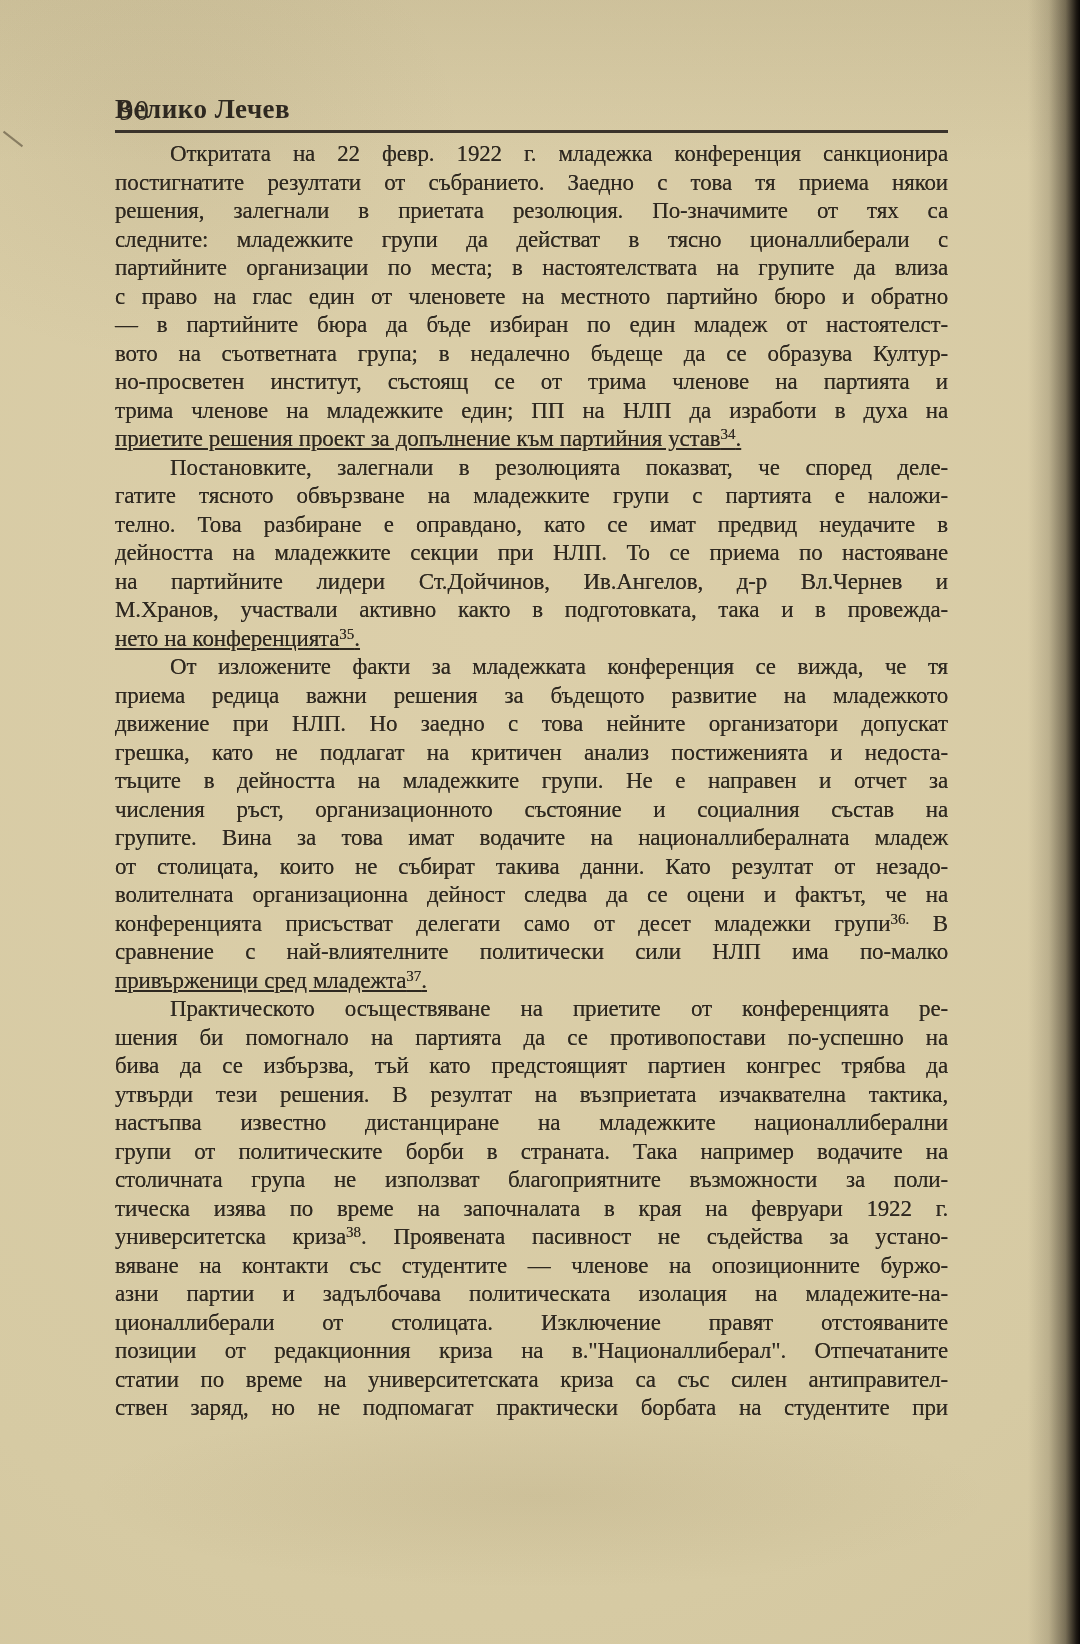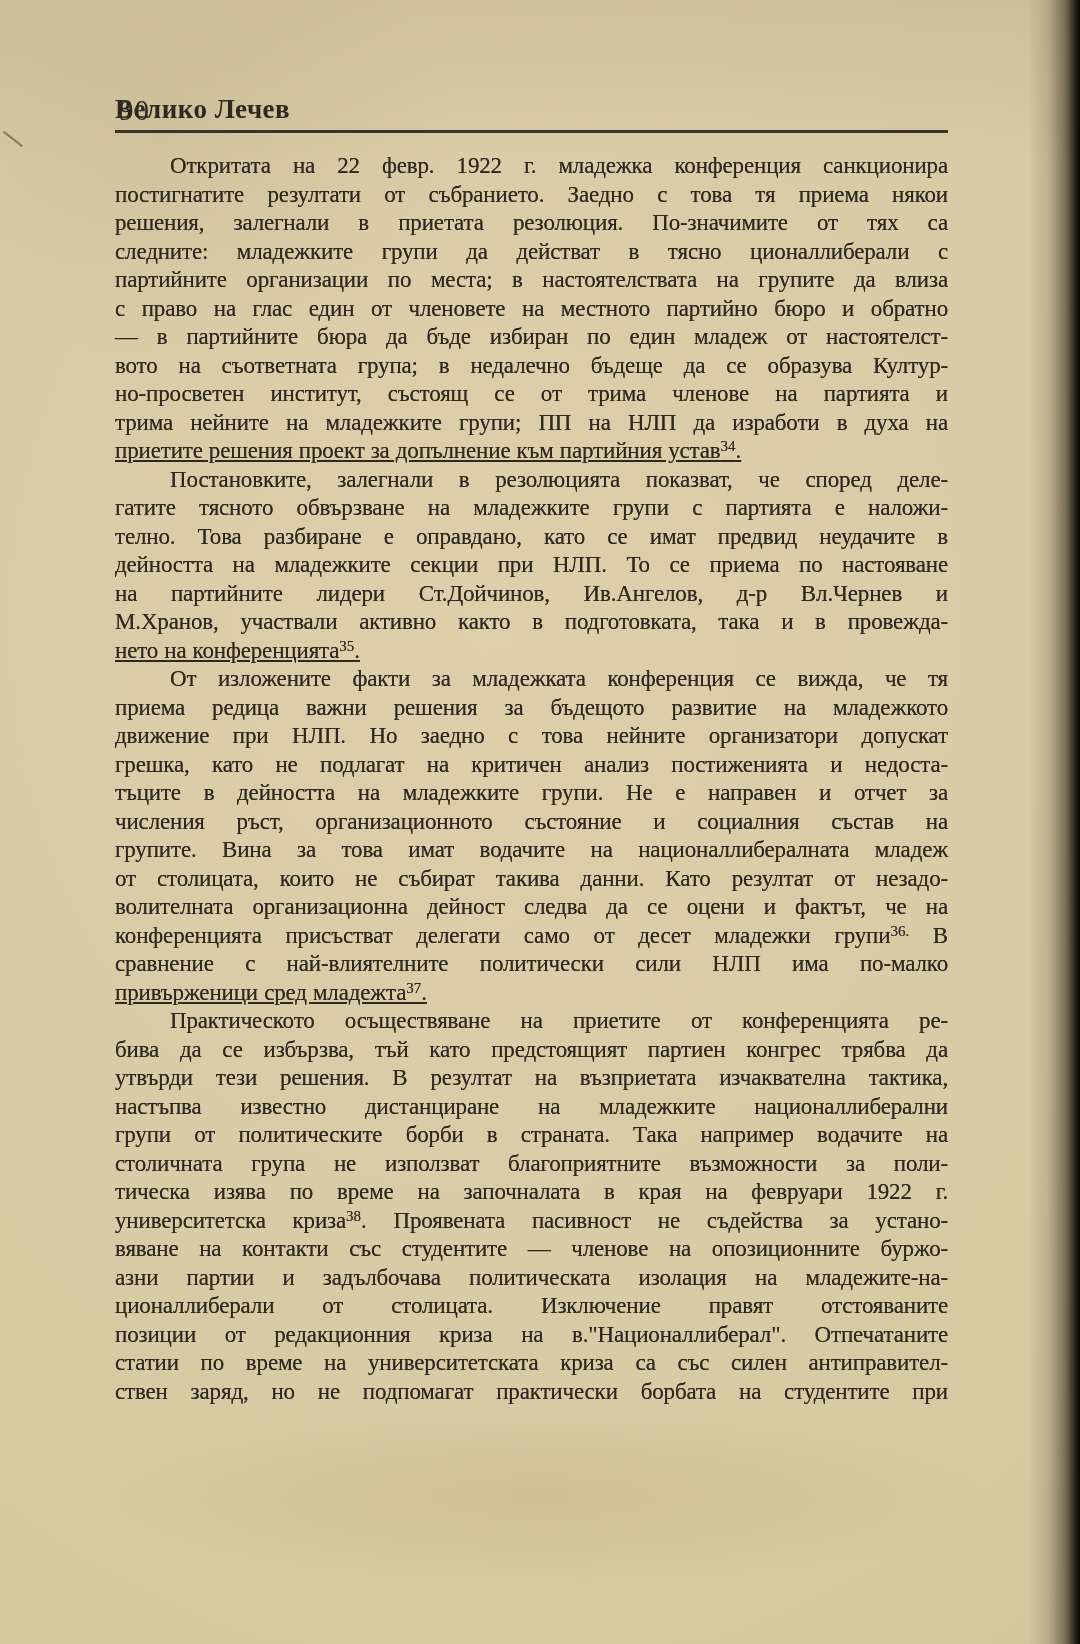--- a/index.html
+++ b/index.html
@@ -78,21 +78,21 @@
     font-weight: bold;
     font-size: 27px;
     letter-spacing: 0.5px;
   }
   .rule {
     border: 0;
     border-top: 3px solid #3a332b;
     margin: 10px 0 0 0;
   }
   .bodytext {
-    margin-top: 19px;
+    margin-top: 7px;
     font-size: 23px;
     line-height: 28.5px;
     text-shadow: 0 0 0.5px rgba(46,40,32,0.75);
   }
   .line {
     text-align: justify;
     text-align-last: justify;
     letter-spacing: -0.15px;
     word-spacing: 0.5px;
   }
@@ -126,21 +126,21 @@
         <div class="para">
           <div class="line indent">Откритата на 22 февр. 1922 г. младежка конференция санкционира</div>
           <div class="line">постигнатите резултати от събранието. Заедно с това тя приема някои</div>
           <div class="line">решения, залегнали в приетата резолюция. По-значимите от тях са</div>
           <div class="line">следните: младежките групи да действат в тясно ционаллиберали с</div>
           <div class="line">партийните организации по места; в настоятелствата на групите да влиза</div>
           <div class="line">с право на глас един от членовете на местното партийно бюро и обратно</div>
           <div class="line">— в партийните бюра да бъде избиран по един младеж от настоятелст-</div>
           <div class="line">вото на съответната група; в недалечно бъдеще да се образува Култур-</div>
           <div class="line">но-просветен институт, състоящ се от трима членове на партията и</div>
-          <div class="line">трима нейните на младежките групи; ПП на НЛП да изработи в духа на</div>
+          <div class="line">трима членове на младежките един; ПП на НЛП да изработи в духа на</div>
           <div class="line left">приетите решения проект за допълнение към партийния устав<sup class="fnref">34</sup>.</div>
         </div>
         <div class="para">
           <div class="line indent">Постановките, залегнали в резолюцията показват, че според деле-</div>
           <div class="line">гатите тясното обвързване на младежките групи с партията е наложи-</div>
           <div class="line">телно. Това разбиране е оправдано, като се имат предвид неудачите в</div>
           <div class="line">дейността на младежките секции при НЛП. То се приема по настояване</div>
           <div class="line">на партийните лидери Ст.Дойчинов, Ив.Ангелов, д-р Вл.Чернев и</div>
           <div class="line">М.Хранов, участвали активно както в подготовката, така и в провежда-</div>
           <div class="line left">нето на конференцията<sup class="fnref">35</sup>.</div>
@@ -154,20 +154,21 @@
           <div class="line">числения ръст, организационното състояние и социалния състав на</div>
           <div class="line">групите. Вина за това имат водачите на националлибералната младеж</div>
           <div class="line">от столицата, които не събират такива данни. Като резултат от незадо-</div>
           <div class="line">волителната организационна дейност следва да се оцени и фактът, че на</div>
           <div class="line">конференцията присъстват делегати само от десет младежки групи<sup class="fnref">36.</sup> В</div>
           <div class="line">сравнение с най-влиятелните политически сили НЛП има по-малко</div>
           <div class="line left">привърженици сред младежта<sup class="fnref">37</sup>.</div>
         </div>
         <div class="para">
           <div class="line indent">Практическото осъществяване на приетите от конференцията ре-</div>
+          <div class="line">шения би помогнало на партията да се противопостави по-успешно на</div>
           <div class="line">бива да се избързва, тъй като предстоящият партиен конгрес трябва да</div>
           <div class="line">утвърди тези решения. В резултат на възприетата изчаквателна тактика,</div>
           <div class="line">настъпва известно дистанциране на младежките националлиберални</div>
           <div class="line">групи от политическите борби в страната. Така например водачите на</div>
           <div class="line">столичната група не използват благоприятните възможности за поли-</div>
           <div class="line">тическа изява по време на започналата в края на февруари 1922 г.</div>
           <div class="line">университетска криза<sup class="fnref">38</sup>. Проявената пасивност не съдейства за устано-</div>
           <div class="line">вяване на контакти със студентите — членове на опозиционните буржо-</div>
           <div class="line">азни партии и задълбочава политическата изолация на младежите-на-</div>
           <div class="line">ционаллиберали от столицата. Изключение правят отстояваните</div>

